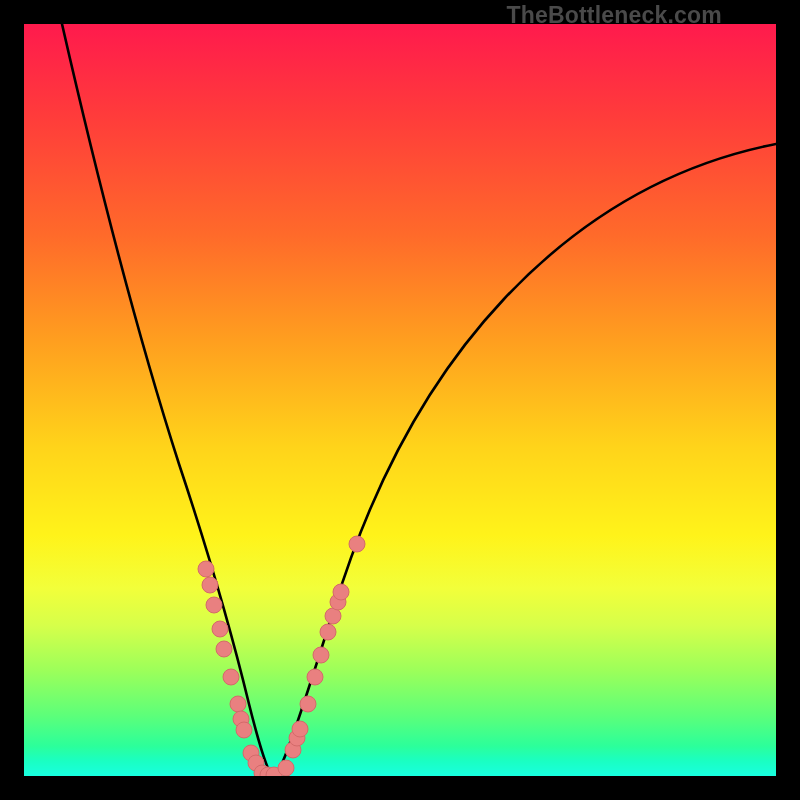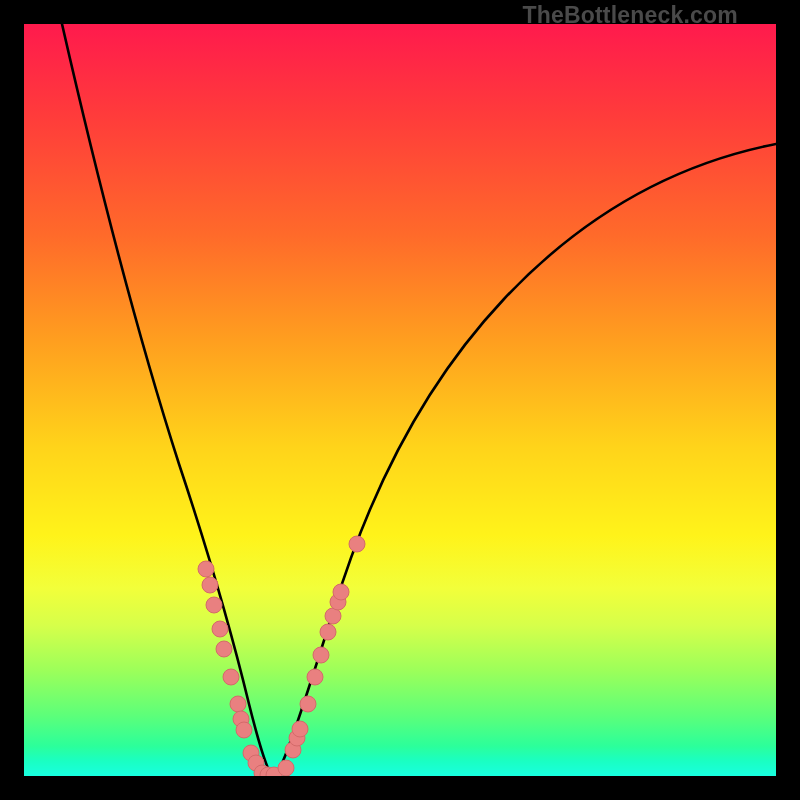--- a/index.html
+++ b/index.html
@@ -11,21 +11,20 @@
     background: #000;
     font-family: Arial, Helvetica, sans-serif;
   }
   .frame {
     position: absolute;
     top: 0;
     left: 0;
     width: 732px;
     height: 800px;
     background: #000;
-    padding-left: 16px;
   }
   .plot {
     position: absolute;
     top: 24px;
     left: 24px;
     width: 752px;
     height: 752px;
     background: linear-gradient(to bottom,
       #ff1a4d 0%,
       #ff3b3b 12%,

